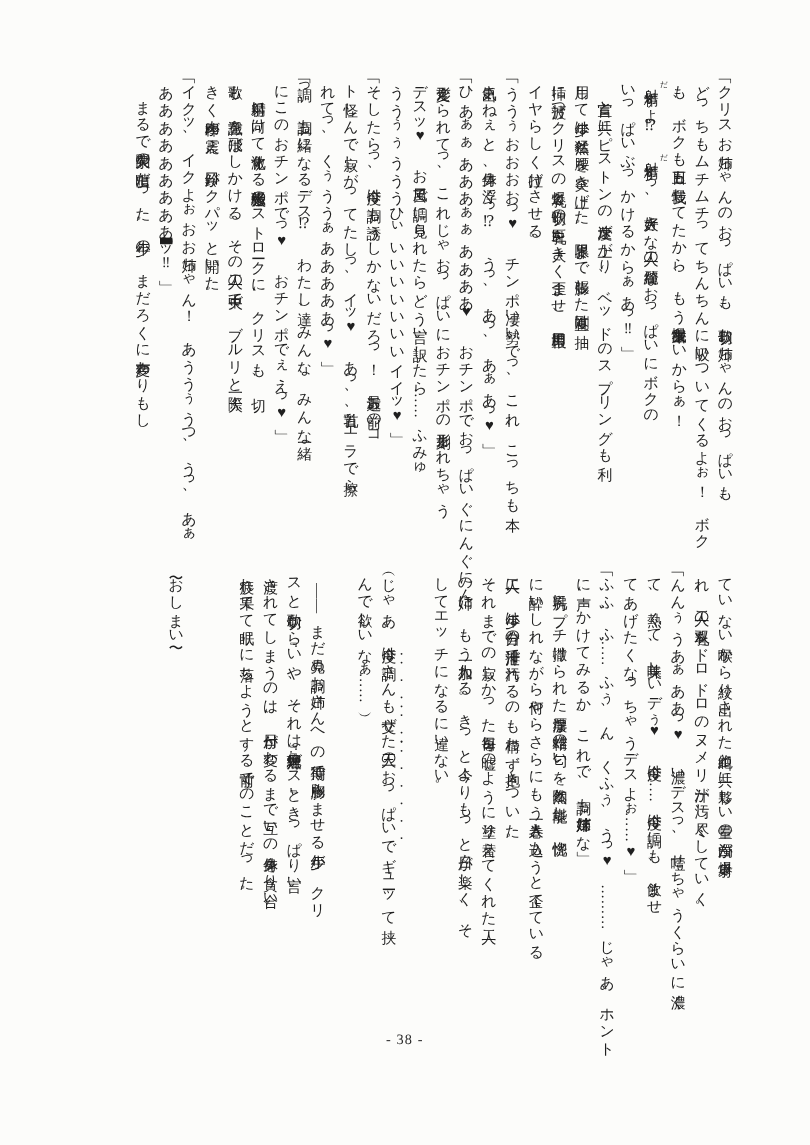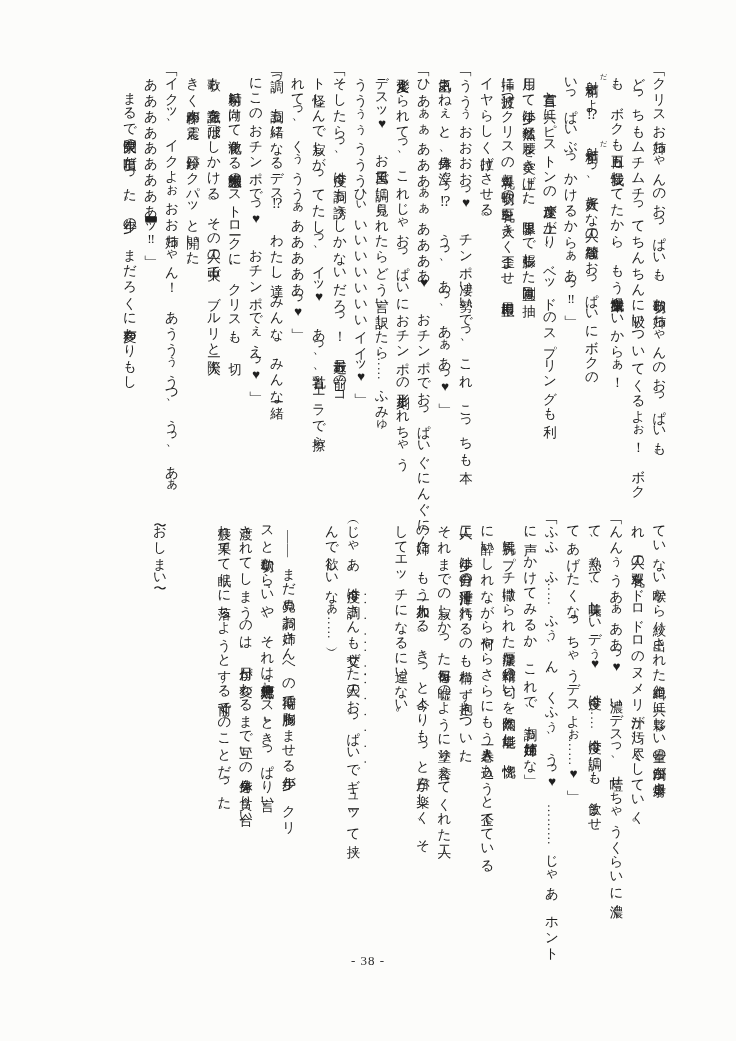--- a/index.html
+++ b/index.html
@@ -29,21 +29,21 @@
   
   .em{
     -webkit-text-emphasis:filled dot #1f1f1f;
     text-emphasis:filled dot #1f1f1f;
   }
   ruby{ruby-position:over;}
   rt{font-size:7px;letter-spacing:0;}
   .pad-tail{padding-inline-start:272px;}
   .page-number{
     position:absolute;
-    bottom:72px;left:50%;
+    bottom:88px;left:50%;
     transform:translateX(-50%);
     font-size:13px;
     letter-spacing:1px;
     color:#2a2a2a;
   }
 </style>
 </head>
 <body>
 
 <div class="page">

